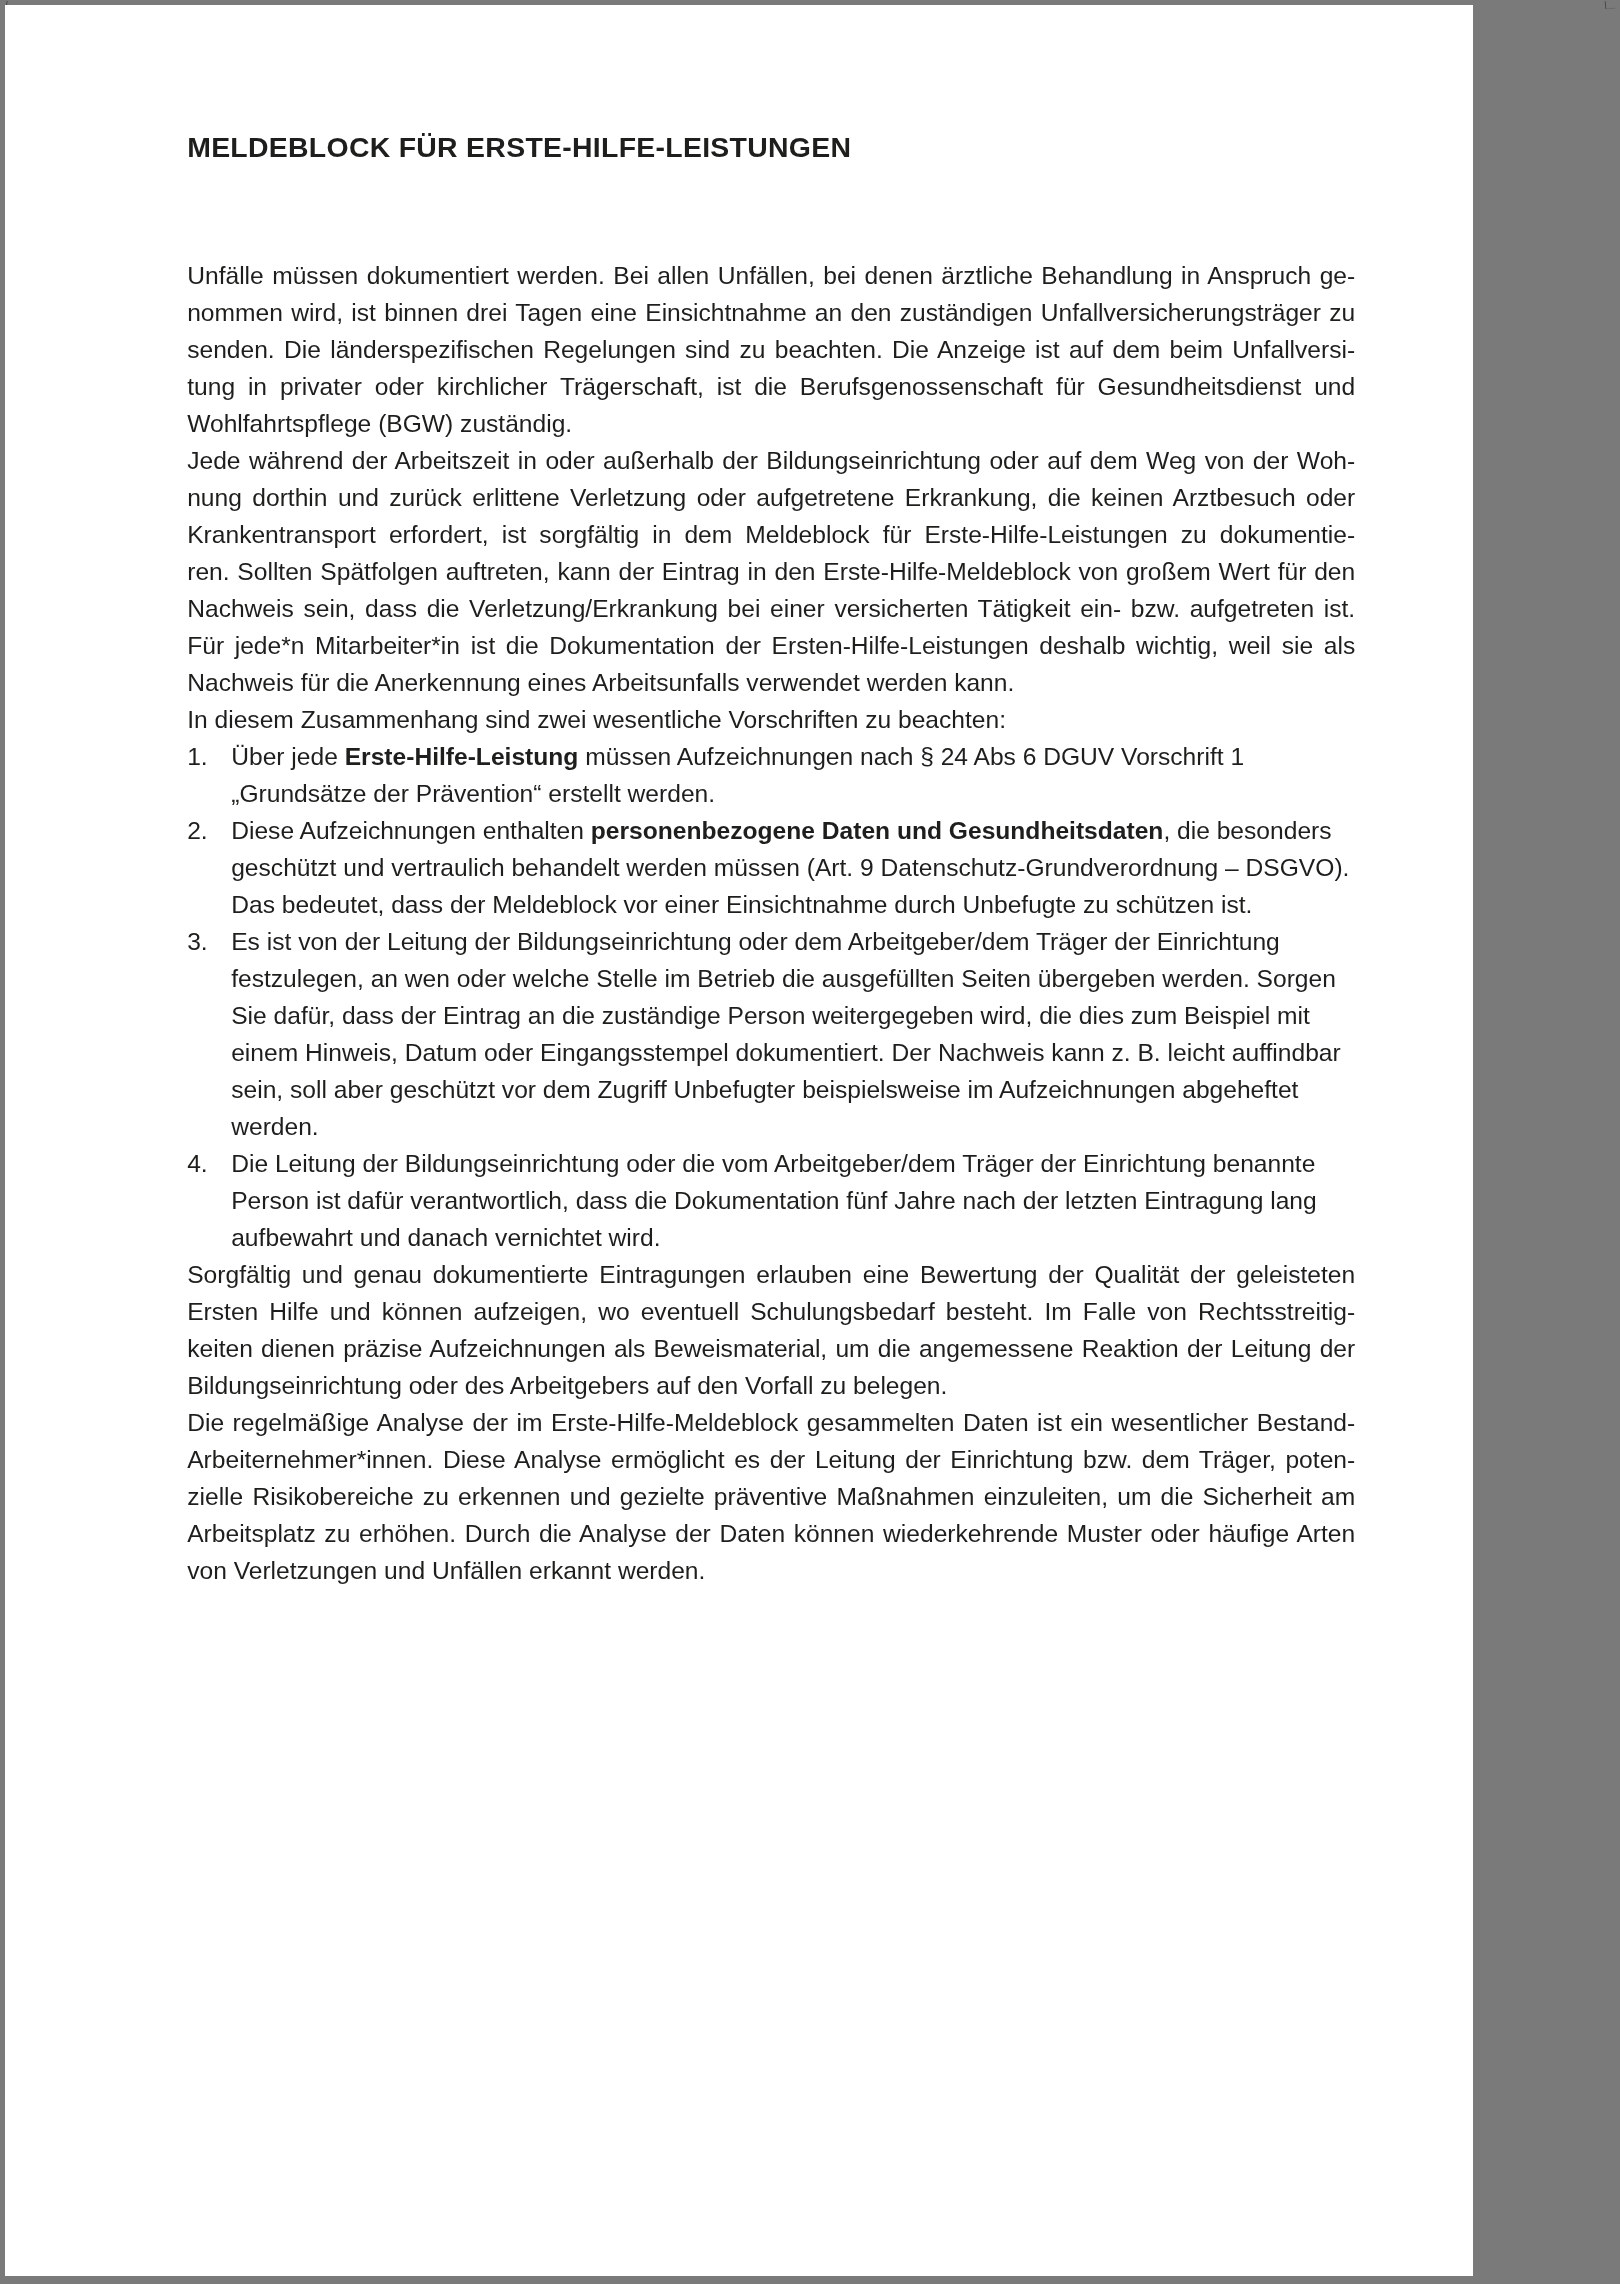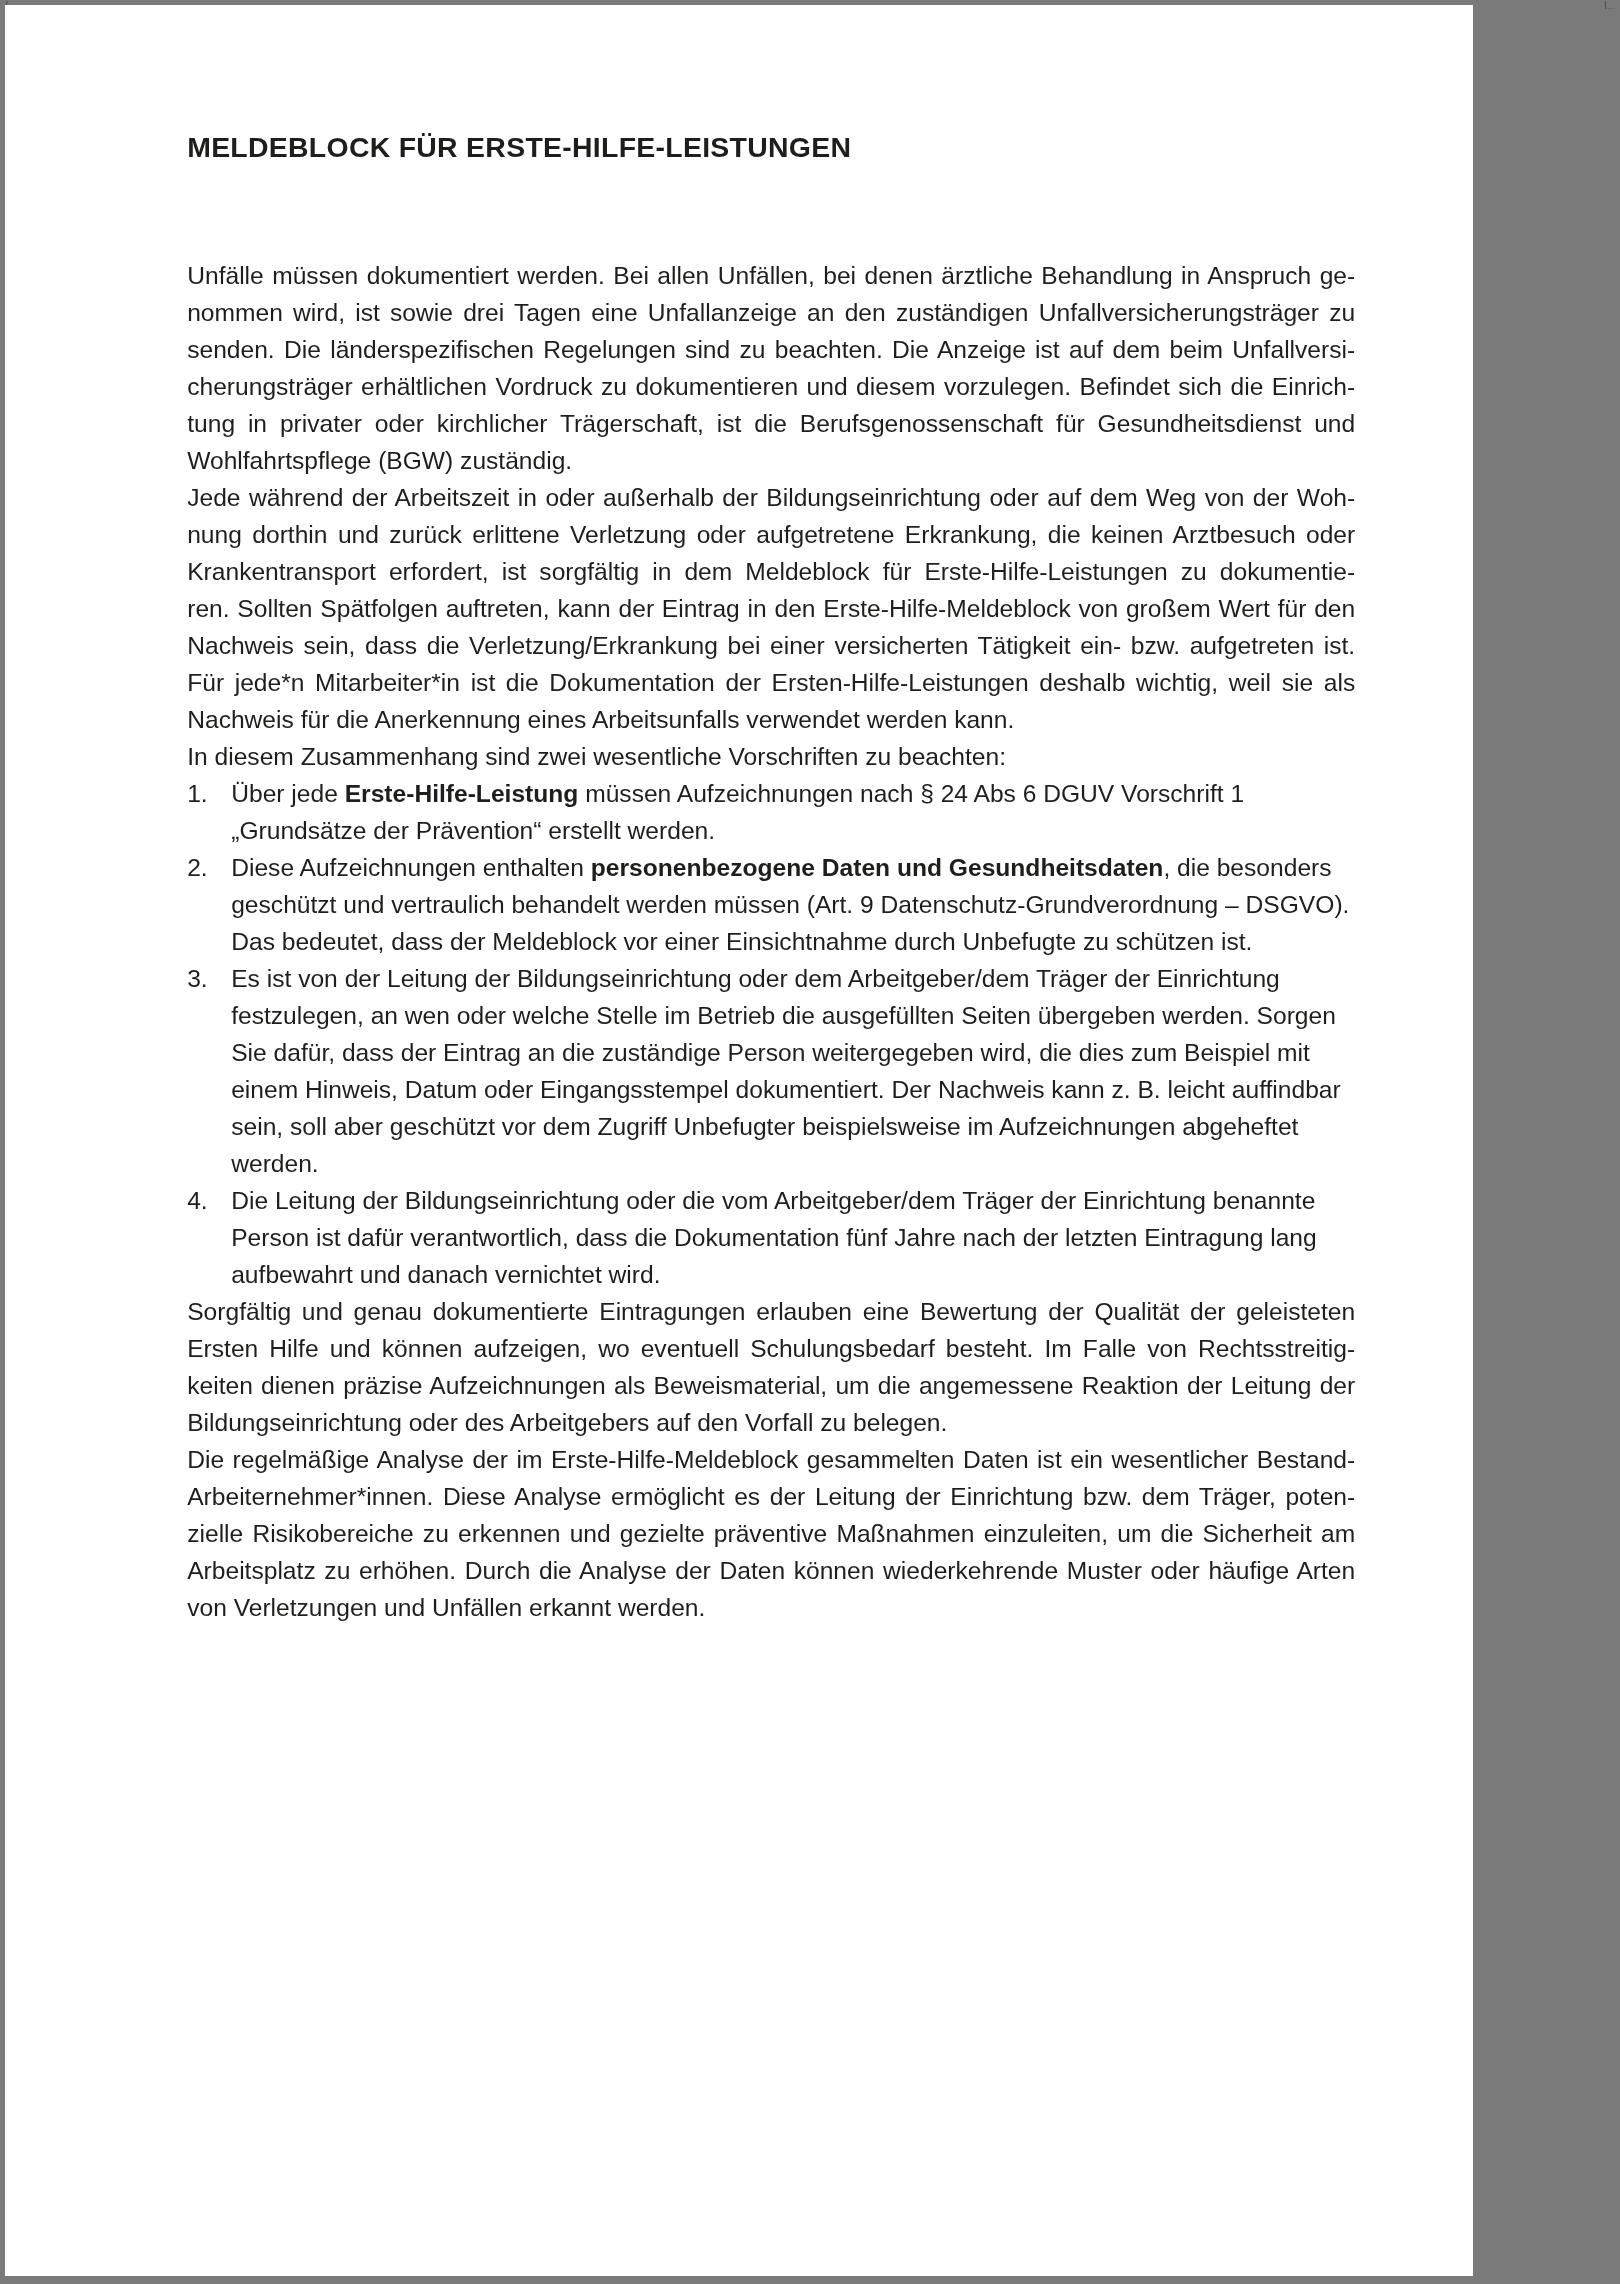--- a/index.html
+++ b/index.html
@@ -47,23 +47,22 @@
 
 <div class="canvas">
   <div class="scan-mark-tl"></div>
   <div class="scan-mark-tr"></div>
   <div class="paper">
     <div class="content">
       <h1 class="doc-title">MELDEBLOCK FÜR ERSTE-HILFE-LEISTUNGEN</h1>
       <div class="doc-body" id="doc-body">
           <div class="block">
             <div class="line jline">Unfälle müssen dokumentiert werden. Bei allen Unfällen, bei denen ärztliche Behandlung in Anspruch ge-</div>
-            <div class="line jline">nommen wird, ist sowie drei Tagen eine Unfallanzeige an den zuständigen Unfallversicherungsträger zu</div>
+            <div class="line jline">nommen wird, ist binnen drei Tagen eine Einsichtnahme an den zuständigen Unfallversicherungsträger zu</div>
             <div class="line jline">senden. Die länderspezifischen Regelungen sind zu beachten. Die Anzeige ist auf dem beim Unfallversi-</div>
-            <div class="line jline">cherungsträger erhältlichen Vordruck zu dokumentieren und diesem vorzulegen. Befindet sich die Einrich-</div>
             <div class="line jline">tung in privater oder kirchlicher Trägerschaft, ist die Berufsgenossenschaft für Gesundheitsdienst und</div>
             <div class="line">Wohlfahrtspflege (BGW) zuständig.</div>
           </div>
           <div class="block">
             <div class="line jline">Jede während der Arbeitszeit in oder außerhalb der Bildungseinrichtung oder auf dem Weg von der Woh-</div>
             <div class="line jline">nung dorthin und zurück erlittene Verletzung oder aufgetretene Erkrankung, die keinen Arztbesuch oder</div>
             <div class="line jline">Krankentransport erfordert, ist sorgfältig in dem Meldeblock für Erste-Hilfe-Leistungen zu dokumentie-</div>
             <div class="line jline">ren. Sollten Spätfolgen auftreten, kann der Eintrag in den Erste-Hilfe-Meldeblock von großem Wert für den</div>
             <div class="line jline">Nachweis sein, dass die Verletzung/Erkrankung bei einer versicherten Tätigkeit ein- bzw. aufgetreten ist.</div>
             <div class="line jline">Für jede*n Mitarbeiter*in ist die Dokumentation der Ersten-Hilfe-Leistungen deshalb wichtig, weil sie als</div>

